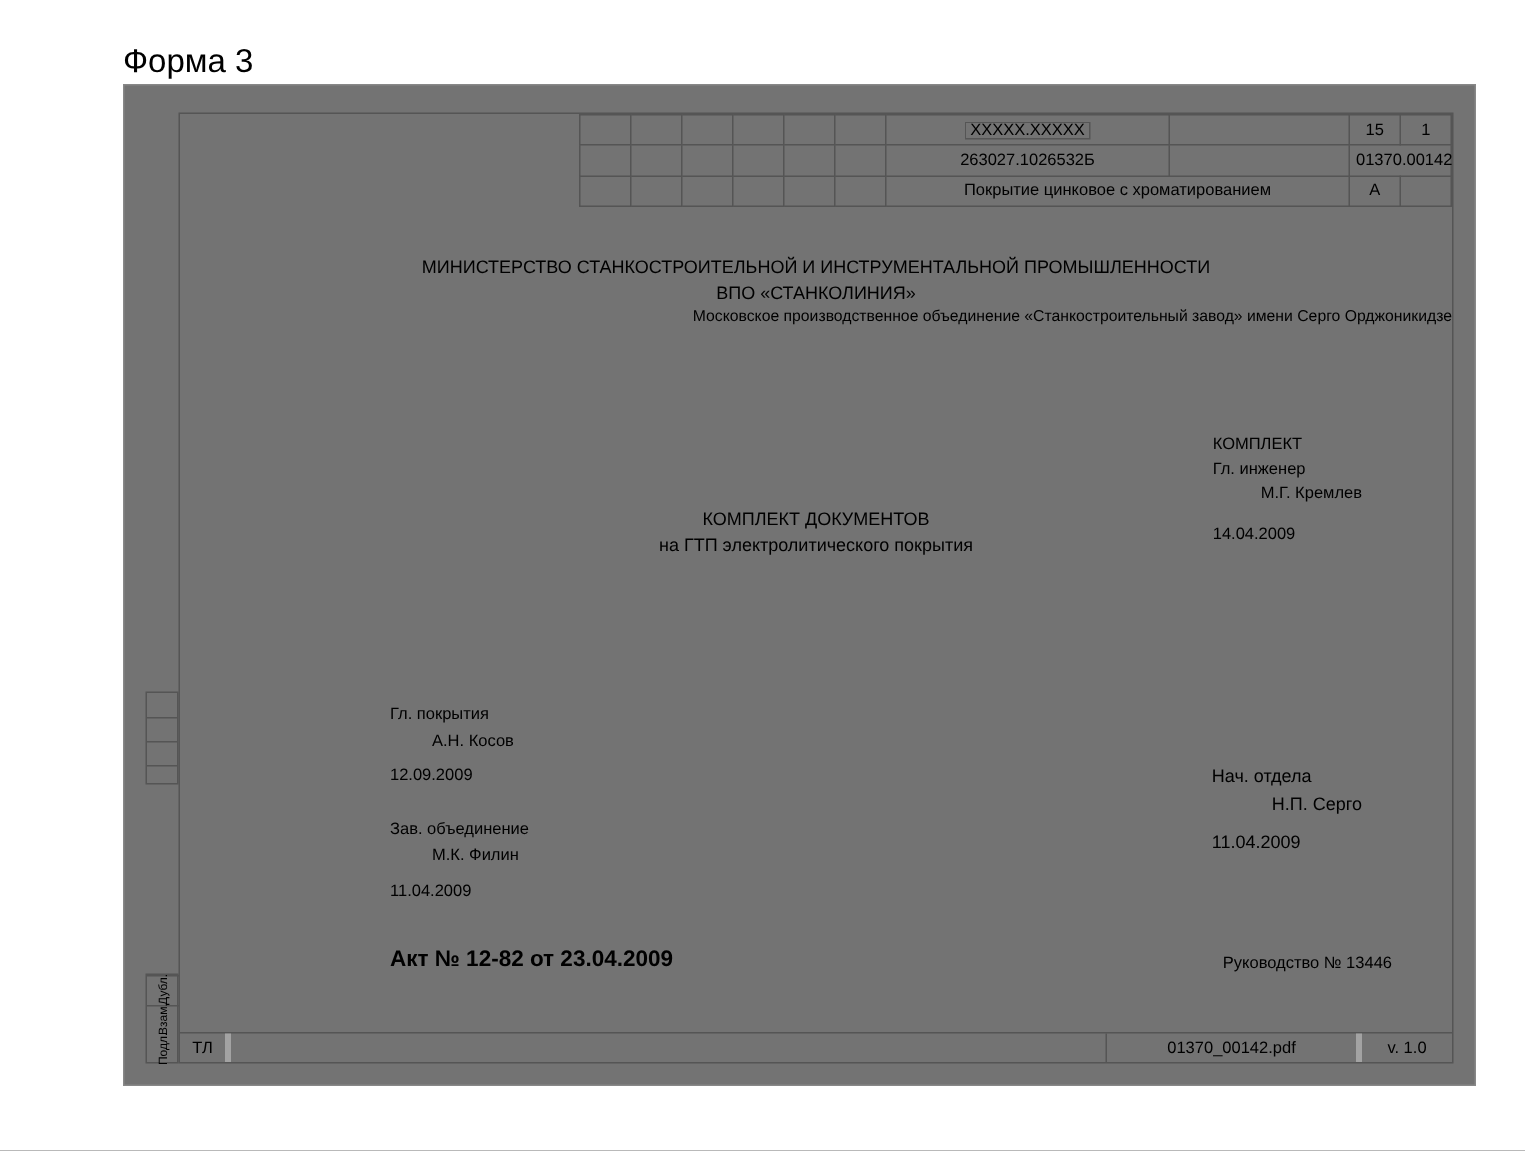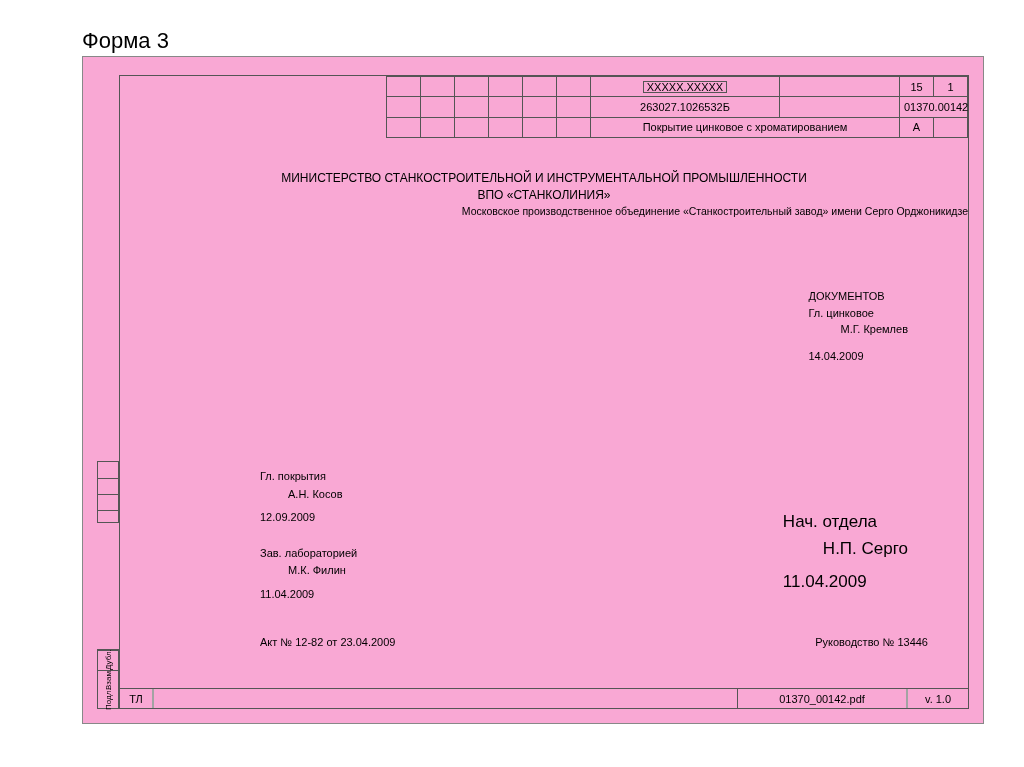--- a/index.html
+++ b/index.html
@@ -21,21 +21,21 @@
     font-weight: 400;
     margin-top: 16px;
   }
   .outer-frame {
     position: absolute;
     top: 56px;
     left: 82px;
     width: 902px;
     height: 668px;
     border: 1px solid #888;
-    background: #f9a8d4;
+    background: #737373;
   }
   .inner-frame {
     position: absolute;
     top: 18px;
     left: 36px;
     right: 14px;
     bottom: 14px;
     border: 1.5px solid #555;
   }
 
@@ -106,50 +106,51 @@
     left: 140px;
     font-size: 11px;
     line-height: 1.6;
   }
   .sign-left .indent { padding-left: 28px; }
 
   .sign-right {
     position: absolute;
     top: 370px;
     right: 60px;
-    font-size: 17px;
+    font-size: 12px;
     line-height: 1.6;
   }
   .sign-right .indent { padding-left: 40px; }
 
   .act {
     position: absolute;
     bottom: 40px;
     left: 140px;
-    font-size: 11px;
+    font-size: 15px;
+    font-weight: bold;
   }
   .manual {
     position: absolute;
     bottom: 40px;
     right: 40px;
     font-size: 11px;
   }
 
   
   .footer-bar {
     position: absolute;
     left: 0;
     right: 0;
     bottom: 0;
     height: 20px;
     border-top: 1.5px solid #555;
     display: flex;
   }
   .footer-bar .cell {
-    border-right: 2px solid #a3a3a3;
+    border-right: 4px solid #a3a3a3;
     font-size: 11px;
     line-height: 20px;
     padding: 0 6px;
     text-align: center;
   }
   .footer-bar .tl { width: 34px; }
   .footer-bar .spacer { flex: 1; border-right: 1px solid #555; }
   .footer-bar .file { width: 170px; }
   .footer-bar .ver  { width: 60px; border-right: none; }
 
@@ -263,32 +264,36 @@
 
     <div class="content">
 
       <div class="ministry">
         <div class="line1">МИНИСТЕРСТВО СТАНКОСТРОИТЕЛЬНОЙ И ИНСТРУМЕНТАЛЬНОЙ ПРОМЫШЛЕННОСТИ</div>
         <div class="line2">ВПО «СТАНКОЛИНИЯ»</div>
         <div class="line3">Московское производственное объединение «Станкостроительный завод» имени Серго Орджоникидзе</div>
       </div>
 
       <div class="approve-block">
-        <div>ДОКУМЕНТОВ</div>
-        <div>Гл. цинковое</div>
+        <div>КОМПЛЕКТ</div>
+        <div>Гл. инженер</div>
         <div class="indent">М.Г. Кремлев</div>
         <div style="margin-top:10px">14.04.2009</div>
       </div>
 
+      <div class="title-block">
+        <div class="t1">КОМПЛЕКТ ДОКУМЕНТОВ</div>
+        <div>на ГТП электролитического покрытия</div>
+      </div>
 
       <div class="sign-left">
         <div>Гл. покрытия</div>
         <div class="indent">А.Н. Косов</div>
         <div style="margin-top:6px">12.09.2009</div>
-        <div style="margin-top:18px">Зав. лабораторией</div>
+        <div style="margin-top:18px">Зав. объединение</div>
         <div class="indent">М.К. Филин</div>
         <div style="margin-top:6px">11.04.2009</div>
       </div>
 
       <div class="sign-right">
         <div>Нач. отдела</div>
         <div class="indent">Н.П. Серго</div>
         <div style="margin-top:6px">11.04.2009</div>
       </div>
 

